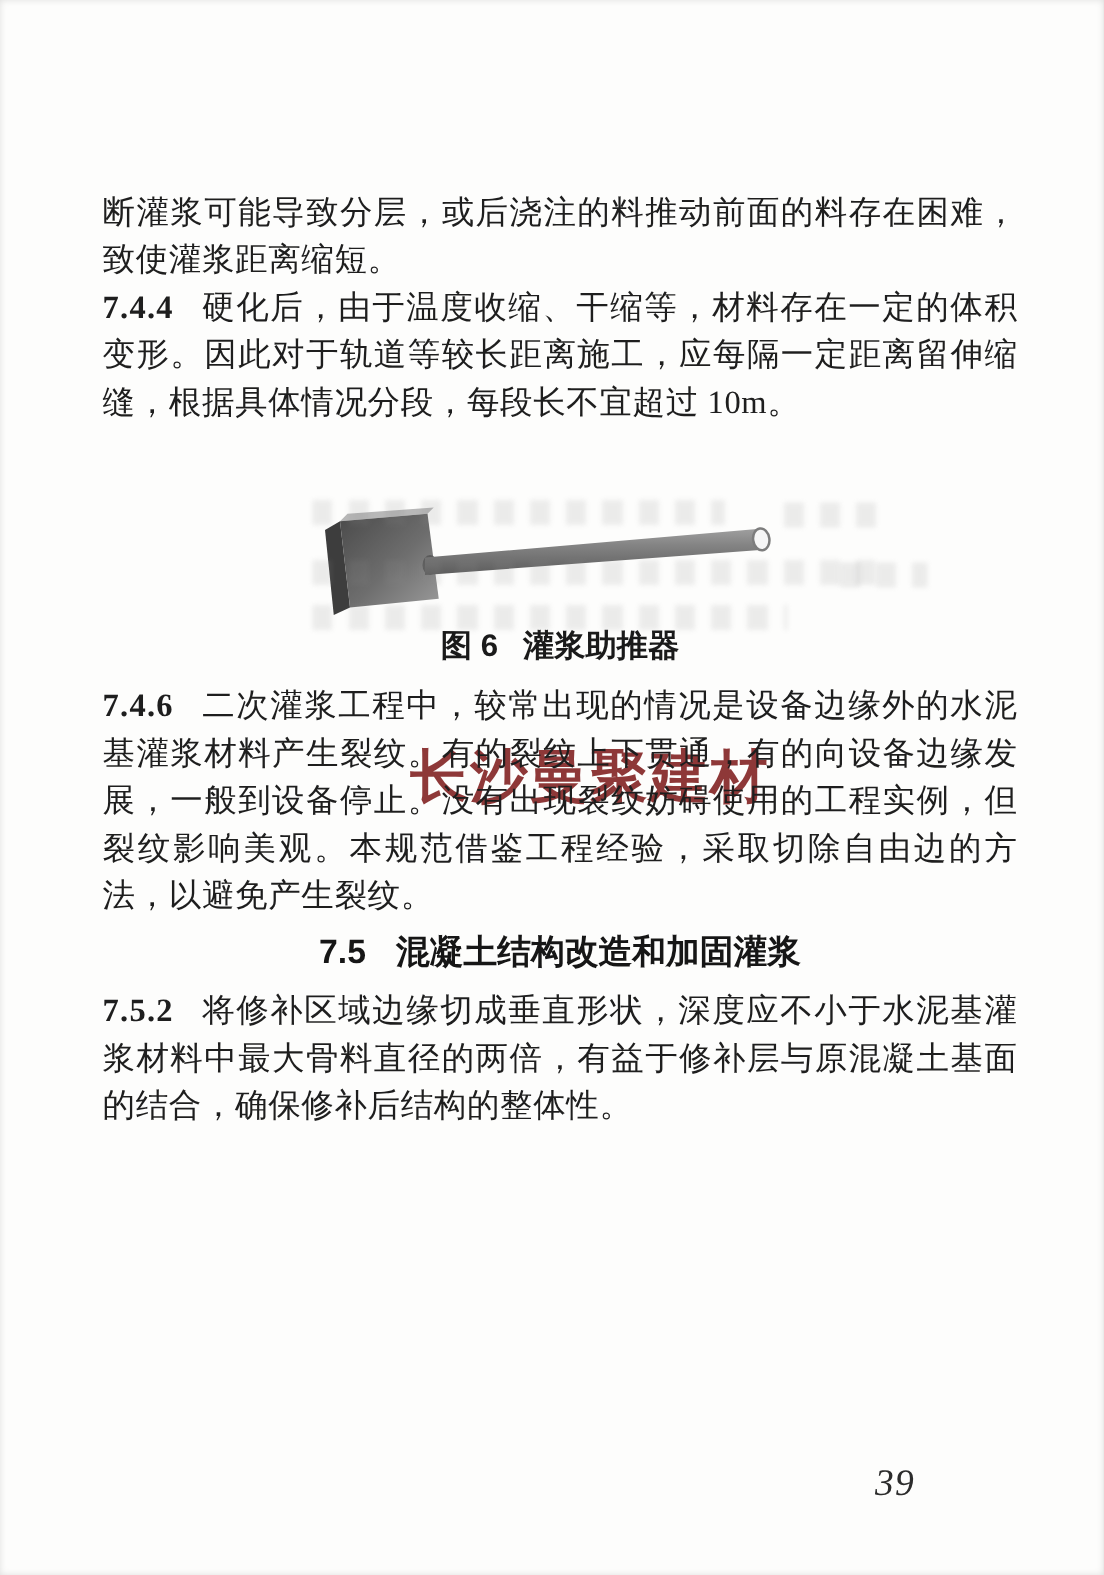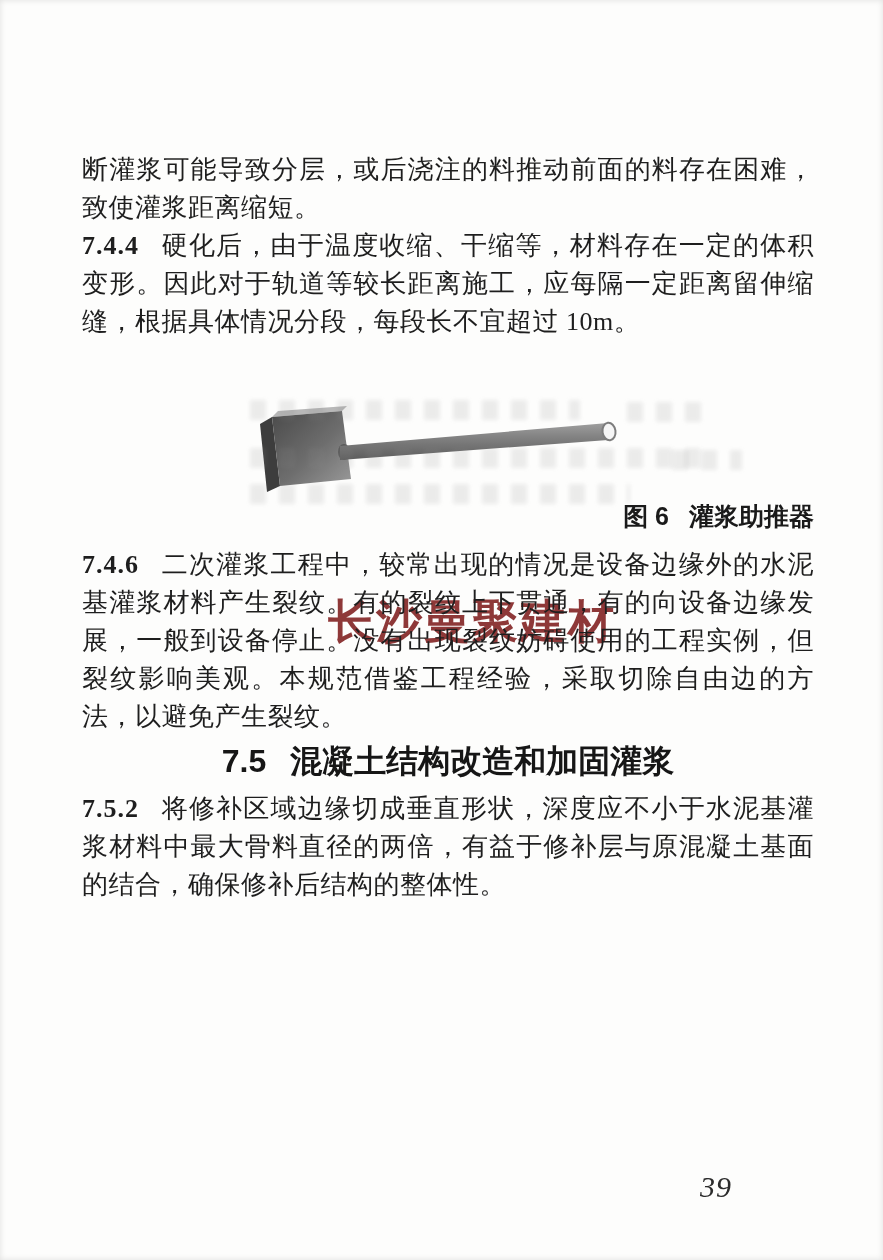--- a/index.html
+++ b/index.html
@@ -24,30 +24,30 @@
     z-index:2;
   }
   .clause{margin:0;}
   .clause .num{font-weight:bold;letter-spacing:1px;}
   .clause .num:not(:empty){margin-right:22px;}
   
   .section-heading{
     position:absolute;left:82px;width:732px;top:742px;
     text-align:center;
     font-family:"Liberation Sans","DejaVu Sans",sans-serif;
-    font-weight:bold;font-size:32px;line-height:38px;
+    font-weight:bold;font-size:27px;line-height:38px;
     color:#161616;z-index:2;
   }
   .section-heading .gap{display:inline-block;width:24px;}
   
   .figure{position:absolute;left:82px;width:732px;top:398px;height:146px;z-index:2;}
   .figure svg{position:absolute;left:170px;top:6px;}
   .figure-caption{
     position:absolute;left:0;right:0;top:102px;
-    text-align:right;
+    text-align:center;
     font-family:"Liberation Sans","DejaVu Sans",sans-serif;
     font-weight:bold;font-size:25px;color:#1a1a1a;
   }
   .figure-caption .gap{display:inline-block;width:20px;}
   
   .bleed{
     position:absolute;height:20px;
     opacity:.15;filter:blur(2px);
     background:repeating-linear-gradient(90deg,#8a8a8a 0 16px,transparent 16px 29px);
     z-index:1;

